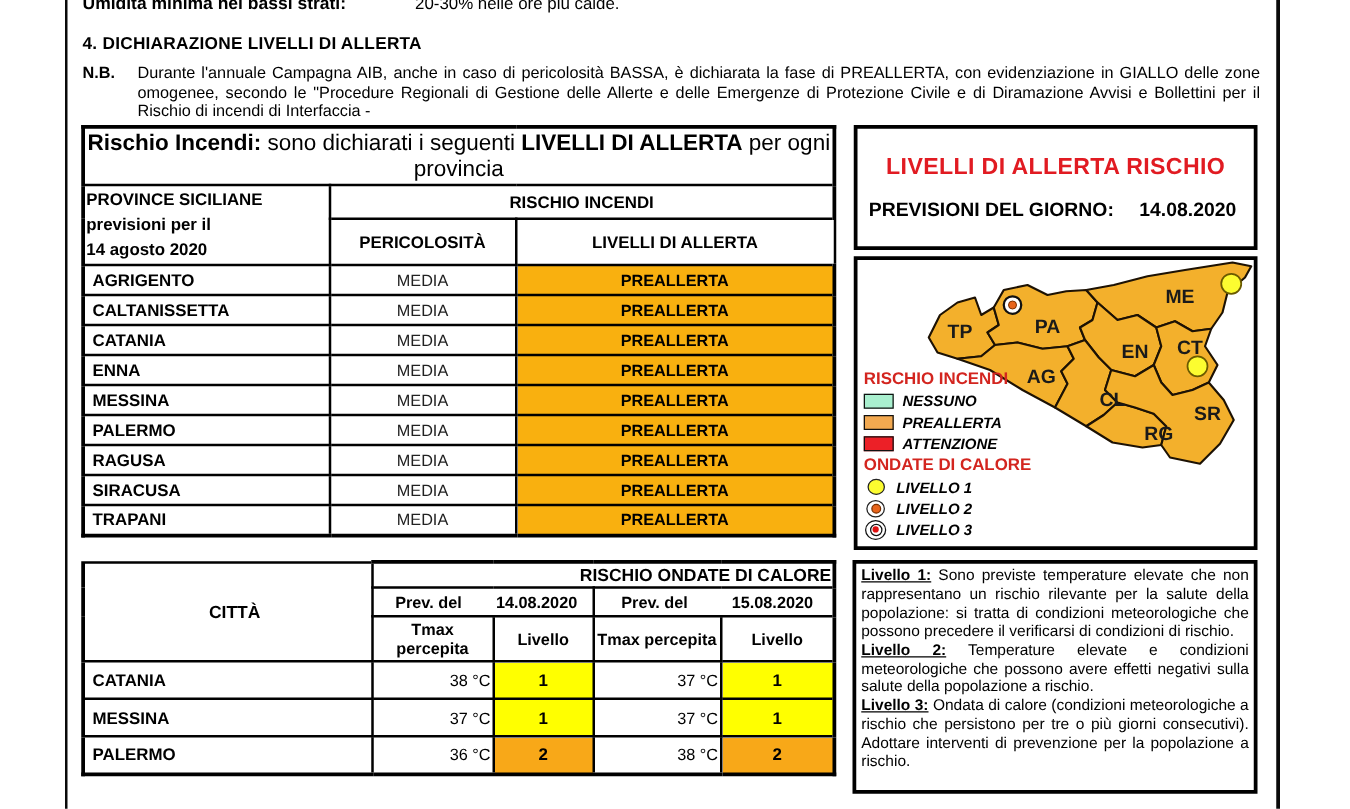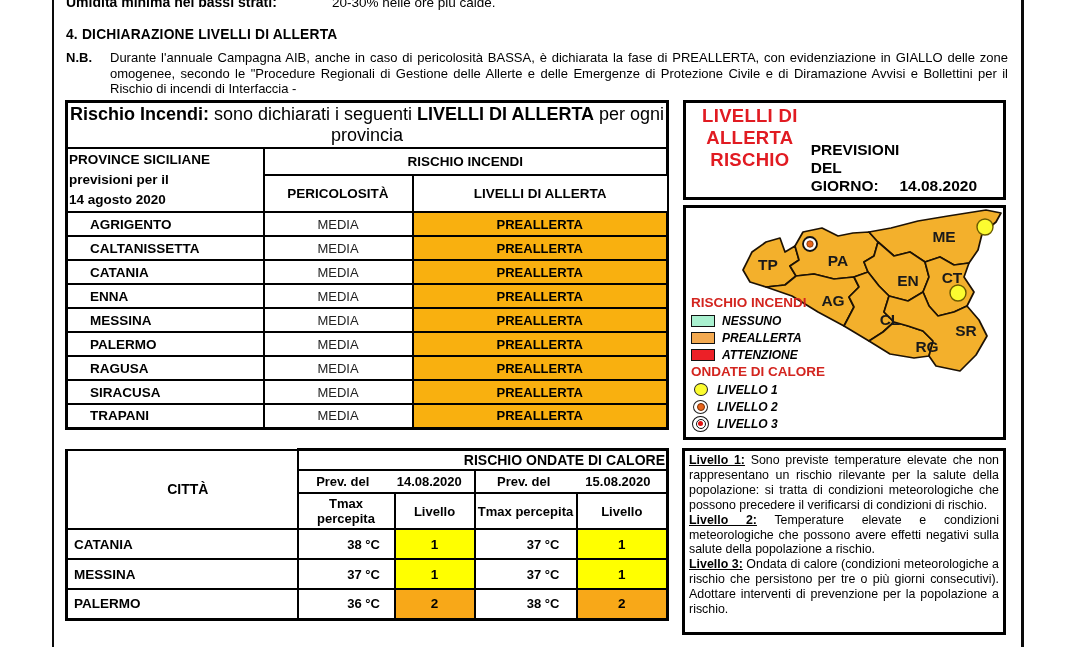--- a/index.html
+++ b/index.html
@@ -24,28 +24,28 @@
   .nb-text{flex:1;text-align:justify;}
 
   
   table{border-collapse:collapse;table-layout:fixed;}
   td{border:2px solid #000;box-sizing:border-box;overflow:hidden;}
   .fire-table{position:absolute;left:65px;top:100px;width:601px;}
   .fire-table .cap{height:33px;text-align:center;font-size:18px;border-width:3px 3px 2px 3px;}
   .fire-table .provhead{width:197px;text-align:left;font-weight:bold;font-size:13.5px;line-height:20px;vertical-align:middle;border-left-width:3px;}
   .fire-table .ghead{height:26px;text-align:center;font-weight:bold;font-size:13.5px;border-right-width:3px;}
   .fire-table .shead{height:35px;text-align:center;font-weight:bold;font-size:13.5px;vertical-align:middle;}
-  .fire-table .prov{height:24px;font-weight:bold;font-size:13.5px;padding-left:22px;border-left-width:3px;}
+  .fire-table .prov{height:24px;font-weight:bold;font-size:13.5px;padding-left:6px;border-left-width:3px;}
   .fire-table .med{text-align:center;font-size:13px;color:#222;}
   .fire-table .pre{text-align:center;font-weight:bold;font-size:13px;background:#F9B00F;border-right-width:3px;}
   .fire-table tr:last-child td{border-bottom-width:3px;}
 
   
   .title-box{position:absolute;left:683px;top:100px;width:323px;height:100px;border:3px solid #000;
-    box-sizing:border-box;display:flex;justify-content:space-evenly;padding:2px 12px;}
+    box-sizing:border-box;display:flex;flex-direction:column;justify-content:space-evenly;padding:2px 0;}
   .tb-red{color:#E11B22;font-weight:bold;font-size:18.5px;text-align:center;letter-spacing:.3px;}
   .tb-line3{display:flex;align-items:flex-end;padding:0 14px 0 9px;font-weight:bold;font-size:15.5px;}
   .tb-date{margin-left:auto;}
 
   
   .map-box{position:absolute;left:683px;top:205px;width:323px;height:235px;border:3px solid #000;box-sizing:border-box;background:#fff;}
   .map-box svg{position:absolute;left:0;top:0;}
   .legend{position:absolute;left:5px;top:86px;width:150px;}
   .lg-title{color:#D3251F;font-weight:bold;font-size:13.5px;margin:1px 0 2px 0;}
   .lg-row{display:flex;align-items:center;height:17px;}
@@ -64,21 +64,21 @@
 
   
   .heat-table{position:absolute;left:65px;top:448px;width:601px;}
   .heat-table .cityhead{width:231px;text-align:center;font-weight:bold;font-size:14px;vertical-align:middle;border-left-width:3px;padding-left:12px;}
   .heat-table .ghead{height:18px;text-align:right;font-weight:bold;font-size:14px;border-top-width:3px;border-right-width:3px;}
   .heat-table .prevcell{height:23px;font-weight:bold;font-size:13px;}
   .heat-table .prevcell .pc{display:flex;}
   .heat-table .prevcell span{flex:1;text-align:center;}
   .heat-table .shead{height:36px;text-align:center;font-weight:bold;font-size:13px;vertical-align:middle;line-height:15px;}
   .heat-table .city{height:30px;font-weight:bold;font-size:13.5px;padding-left:6px;border-left-width:3px;}
-  .heat-table .tmax{text-align:center;font-weight:bold;font-size:13px;padding-left:36px;}
+  .heat-table .tmax{text-align:right;font-weight:normal;font-size:13px;padding-left:36px;}
   .heat-table .lv{text-align:center;font-weight:bold;font-size:13.5px;}
   .heat-table .lv-1{background:#FFFF00;}
   .heat-table .lv-2{background:#F8A818;}
   .heat-table tr:last-child td{border-bottom-width:3px;}
   .heat-table td:last-child{border-right-width:3px;}
 
   
   .info-box{position:absolute;left:682px;top:448px;width:324px;height:187px;border:3px solid #000;
     box-sizing:border-box;padding:2px 4px;font-size:12.4px;line-height:14.9px;text-align:justify;}
   .info-box p{margin:0;}

